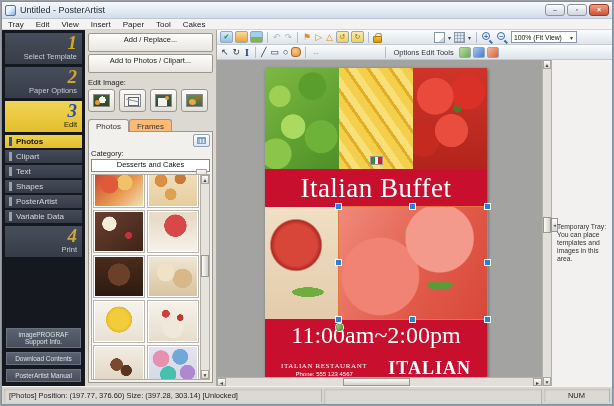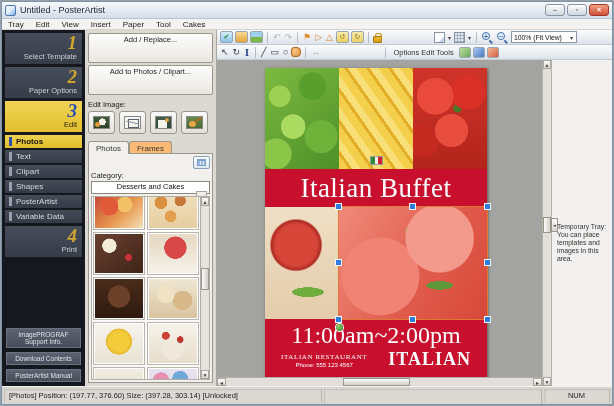--- a/index.html
+++ b/index.html
@@ -33,21 +33,21 @@
   .subitem{height:13px;background:linear-gradient(#454c59,#343a46);color:#d5d8de;font-size:8px;
     display:flex;align-items:center;gap:4px;padding-left:4px;cursor:pointer;}
   .subitem .bar{width:3px;height:9px;background:#99a0ac;}
   .subitem.sel{background:linear-gradient(#eed24e,#e1bd2a);color:#16130a;font-weight:bold;}
   .subitem.sel .bar{background:#2a4db0;}
   .side-spacer{flex:1;}
   .sidebtn{margin:2px 4px;background:linear-gradient(#5b6270,#474d59);border:1px solid #6a7180;color:#dde0e6;
     font-size:6.5px;text-align:center;padding:2px 1px;line-height:7px;cursor:pointer;}
   
   .panel{width:132px;background:#dcd9d3;border-right:1px solid #a9a6a0;padding:3px;display:flex;flex-direction:column;}
-  .pbtn{width:100%;height:30px;margin-bottom:2px;border:1px solid #9a978f;border-radius:2px;
+  .pbtn{width:100%;height:19px;margin-bottom:2px;border:1px solid #9a978f;border-radius:2px;
     background:linear-gradient(#fdfdfc,#e9e6e0);font-size:7.5px;color:#222;line-height:11px;text-align:center;cursor:pointer;}
   .editlbl{font-size:7.5px;color:#222;margin:3px 0 2px;}
   .editrow{display:flex;gap:4px;margin-bottom:5px;}
   .ebtn{width:27px;height:23px;border:1px solid #9a978f;border-radius:3px;background:linear-gradient(#fcfbfa,#e2dfd8);
     display:flex;align-items:center;justify-content:center;cursor:pointer;}
   .mini{width:17px;height:13px;border:1px solid #888;position:relative;overflow:hidden;}
   .mini.cutout{background:radial-gradient(circle at 55% 45%,#f4f2ea 0 34%,transparent 35%),linear-gradient(#3d5c34,#2c432a);}
   .mini.cutout::after{content:"";position:absolute;left:1px;bottom:1px;width:5px;height:5px;border-radius:50%;background:#e59a35;}
   .mini.trim{background:#f6f4ef;}
   .mini.trim::before{content:"";position:absolute;left:3px;top:2px;width:9px;height:7px;border:1px solid #5a6270;}
@@ -182,21 +182,21 @@
     linear-gradient(120deg,#f08a7a,#e05a4a 60%,#d8483a);
     outline:1px solid #e07838;cursor:pointer;}
   .handle{position:absolute;width:5px;height:5px;background:#2e7ce0;box-shadow:0 0 0 1px #f4f8ff;z-index:3;}
   .h-tl{left:-3px;top:-3px}.h-tm{left:50%;margin-left:-3px;top:-3px}.h-tr{right:-3px;top:-3px}
   .h-ml{left:-3px;top:50%;margin-top:-3px}.h-mr{right:-3px;top:50%;margin-top:-3px}
   .h-bl{left:-3px;bottom:-3px}.h-bm{left:50%;margin-left:-3px;bottom:-3px}.h-br{right:-3px;bottom:-3px}
   .rotatedot{position:absolute;left:-3px;bottom:-12px;width:7px;height:7px;border-radius:50%;
     background:radial-gradient(circle at 35% 35%,#8ad06a,#2e8a2e);box-shadow:0 0 0 1px #fff;z-index:3;cursor:pointer;}
   .band2{height:60px;padding-top:3px;}
   .time{font-family:"Liberation Serif",serif;font-size:24px;line-height:26px;cursor:pointer;}
-  .restrow{display:flex;align-items:flex-start;justify-content:center;gap:21px;margin-top:1px;cursor:pointer;}
+  .restrow{display:flex;align-items:flex-start;justify-content:center;gap:21px;margin-top:10px;cursor:pointer;}
   .restleft{display:flex;flex-direction:column;align-items:center;padding-top:4px;}
   .restlabel{font-family:"Liberation Serif",serif;font-size:7px;letter-spacing:.6px;}
   .phone{font-size:6px;margin-top:1px;}
   .restname{font-family:"Liberation Serif",serif;font-weight:bold;font-size:18px;line-height:20px;letter-spacing:1px;}
   
   .statusbar{height:18px;background:#d8d5d0;border-top:1px solid #f4f2ee;display:flex;align-items:stretch;font-size:7.5px;color:#222;}
   .scell{display:flex;align-items:center;padding:0 5px;border-right:1px solid #b8b5ae;box-shadow:inset 1px 1px 2px rgba(0,0,0,.12);margin:2px 0 2px 2px;background:#dcd9d4;}
   .scell.left{flex:1;}
   .scell.mid{width:218px;justify-content:center;}
   .scell.num{width:66px;justify-content:center;margin-right:2px;}
@@ -241,25 +241,25 @@
         <span class="num">3</span>
         <span class="lbl">Edit</span>
       </div>
       <div class="subnav">
         <div class="subitem sel">
           <span class="bar"></span>
           <span>Photos</span>
         </div>
         <div class="subitem">
           <span class="bar"></span>
+          <span>Clipart</span>
+        </div>
+        <div class="subitem">
+          <span class="bar"></span>
           <span>Text</span>
-        </div>
-        <div class="subitem">
-          <span class="bar"></span>
-          <span>Clipart</span>
         </div>
         <div class="subitem">
           <span class="bar"></span>
           <span>Shapes</span>
         </div>
         <div class="subitem">
           <span class="bar"></span>
           <span>PosterArtist</span>
         </div>
         <div class="subitem">

